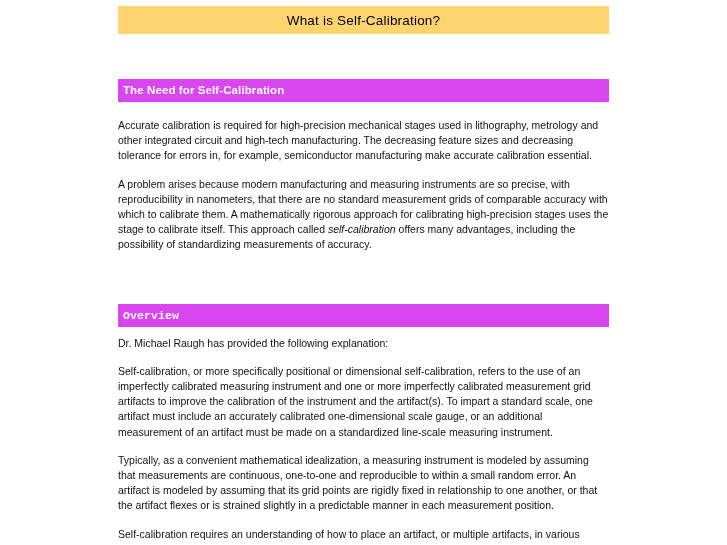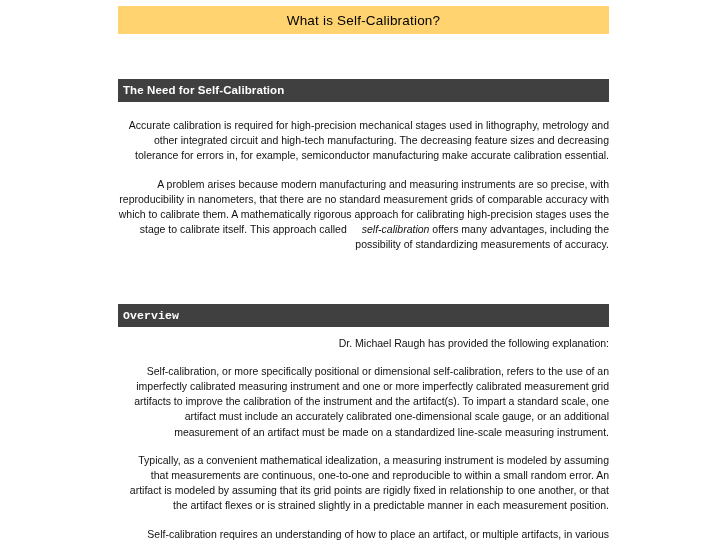--- a/index.html
+++ b/index.html
@@ -31,57 +31,56 @@
     background: #ffd470;
     color: #000000;
     display: flex;
     align-items: center;
     justify-content: center;
     font-size: 13.5px;
     font-weight: normal;
     letter-spacing: 0.2px;
   }
   .section-header {
-    background: #404040;
+    background: #d946ef;
     color: #ffffff;
     font-size: 11.5px;
     font-weight: bold;
     height: 23px;
     line-height: 23px;
     padding-left: 5px;
     box-sizing: border-box;
     letter-spacing: 0.1px;
   }
   .header-need {
     margin-top: 45px;
   }
   .header-overview {
     margin-top: 51px;
     font-family: Liberation Mono, monospace;
   }
   .para {
     font-size: 10.5px;
     line-height: 15.2px;
     color: #111111;
-    text-align: right;
+    text-align: left;
     margin: 0;
     padding: 0;
   }
   .para + .para {
     margin-top: 13px;
   }
   .body-need {
     margin-top: 16px;
   }
   .body-overview {
     margin-top: 9px;
   }
   .para i {
     font-style: italic;
-    margin-left: 12px;
   }
 </style>
 </head>
 <body>
 
 <div class="page">
   <div class="content">
 
     <div class="title-banner">What is Self-Calibration?</div>
 

